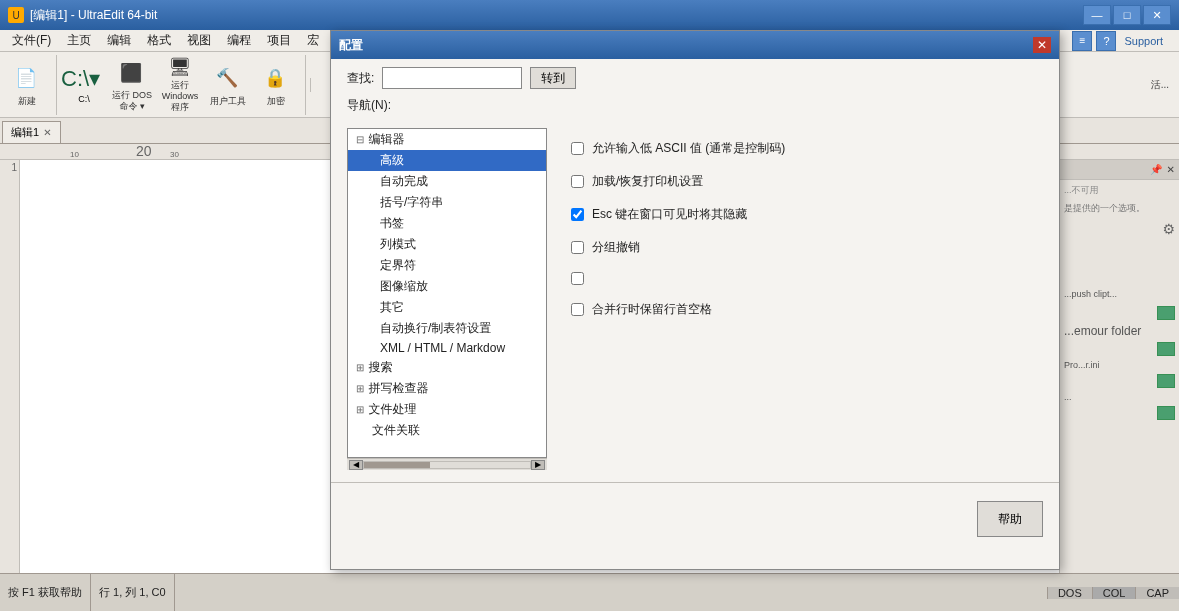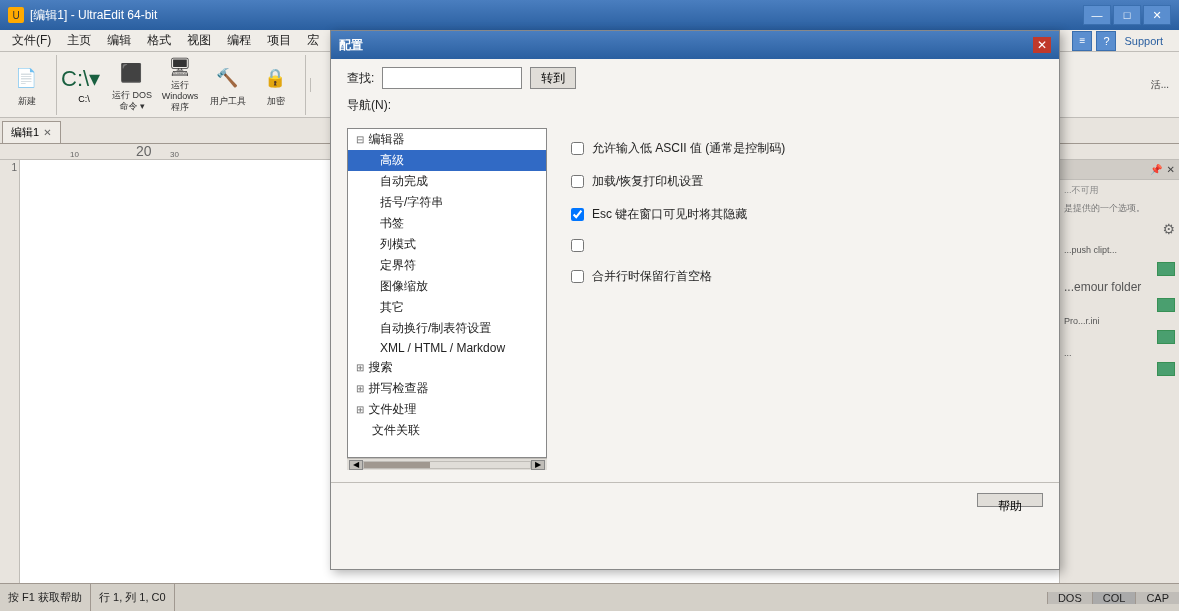--- a/index.html
+++ b/index.html
@@ -157,21 +157,21 @@
       align-items: center;
       justify-content: flex-end;
       padding: 0 4px;
       gap: 4px;
     }
     .panel-btn { font-size: 10px; cursor: pointer; color: #444; }
 
     
     .status-bar {
       background: #d4d0c8;
-      height: 28px;
+      height: 38px;
       display: flex;
       align-items: center;
       border-top: 1px solid #a09890;
       font-size: 11px;
       color: #222;
     }
     .status-item {
       padding: 0 8px;
       border-right: 1px solid #a09890;
       height: 100%;
@@ -301,26 +301,27 @@
       margin: 0;
       cursor: pointer;
     }
     .dialog-footer {
       padding: 10px 16px;
       display: flex;
       justify-content: flex-end;
       border-top: 1px solid #c0bdb8;
     }
     .dialog-footer-btn {
-      height: 14px;
+      height: 36px;
       padding: 4px 20px;
       background: #e0ddd8;
       border: 1px solid #888;
       font-size: 12px;
       cursor: pointer;
+      margin-top: 8px;
     }
 
     .nav-scrollbar-bottom {
       height: 12px;
       background: #e0ddd8;
       border-top: 1px solid #c0bdb8;
       display: flex;
       align-items: center;
       padding: 0 2px;
     }
@@ -436,21 +437,21 @@
       </div>
       <div style="padding:4px; font-size:9px; color:#888;">
         ...不可用
       </div>
       <div style="padding:2px 4px; font-size:9px; color:#777; line-height:1.3;">
         是提供的一个选项。
       </div>
       <div style="padding:4px; display:flex; justify-content:flex-end;">
         <span style="font-size:14px; color:#666; cursor:pointer;">⚙</span>
       </div>
-      <div style="padding:4px 4px 2px; font-size:9px; color:#555; line-height:1.3;">
+      <div style="padding:4px 4px 2px; font-size:9px; color:#555; line-height:1.3;margin-top:44px;">
         ...push clipt...
       </div>
       <div style="display:flex; flex-direction:column; gap:4px; padding:4px;">
         <div style="display:flex; justify-content:flex-end;">
             <div style="width:18px;height:14px;background:#4a9f6f;border:1px solid #389055;cursor:pointer;"></div>
           </div>
         <div style="font-size:12px; color:#555;">...emour folder</div>
         <div style="display:flex; justify-content:flex-end;">
             <div style="width:18px;height:14px;background:#4a9f6f;border:1px solid #389055;cursor:pointer;"></div>
           </div>
@@ -574,20 +575,24 @@
         </div>
         <div class="option-row">
           <input type="checkbox" id="opt2" style="">
           <label for="opt2">加载/恢复打印机设置</label>
         </div>
         <div class="option-row">
           <input type="checkbox" id="opt3" checked="" style="">
           <label for="opt3">Esc 键在窗口可见时将其隐藏</label>
         </div>
         <div class="option-row">
+          <input type="checkbox" id="opt4" style="">
+          <label for="opt4">分组撤销</label>
+        </div>
+        <div class="option-row">
           <input type="checkbox" id="opt5" style="">
         </div>
         <div class="option-row">
           <input type="checkbox" id="opt6" style="">
           <label for="opt6">合并行时保留行首空格</label>
         </div>
       </div>
     </div>
 
     <div class="dialog-footer">

